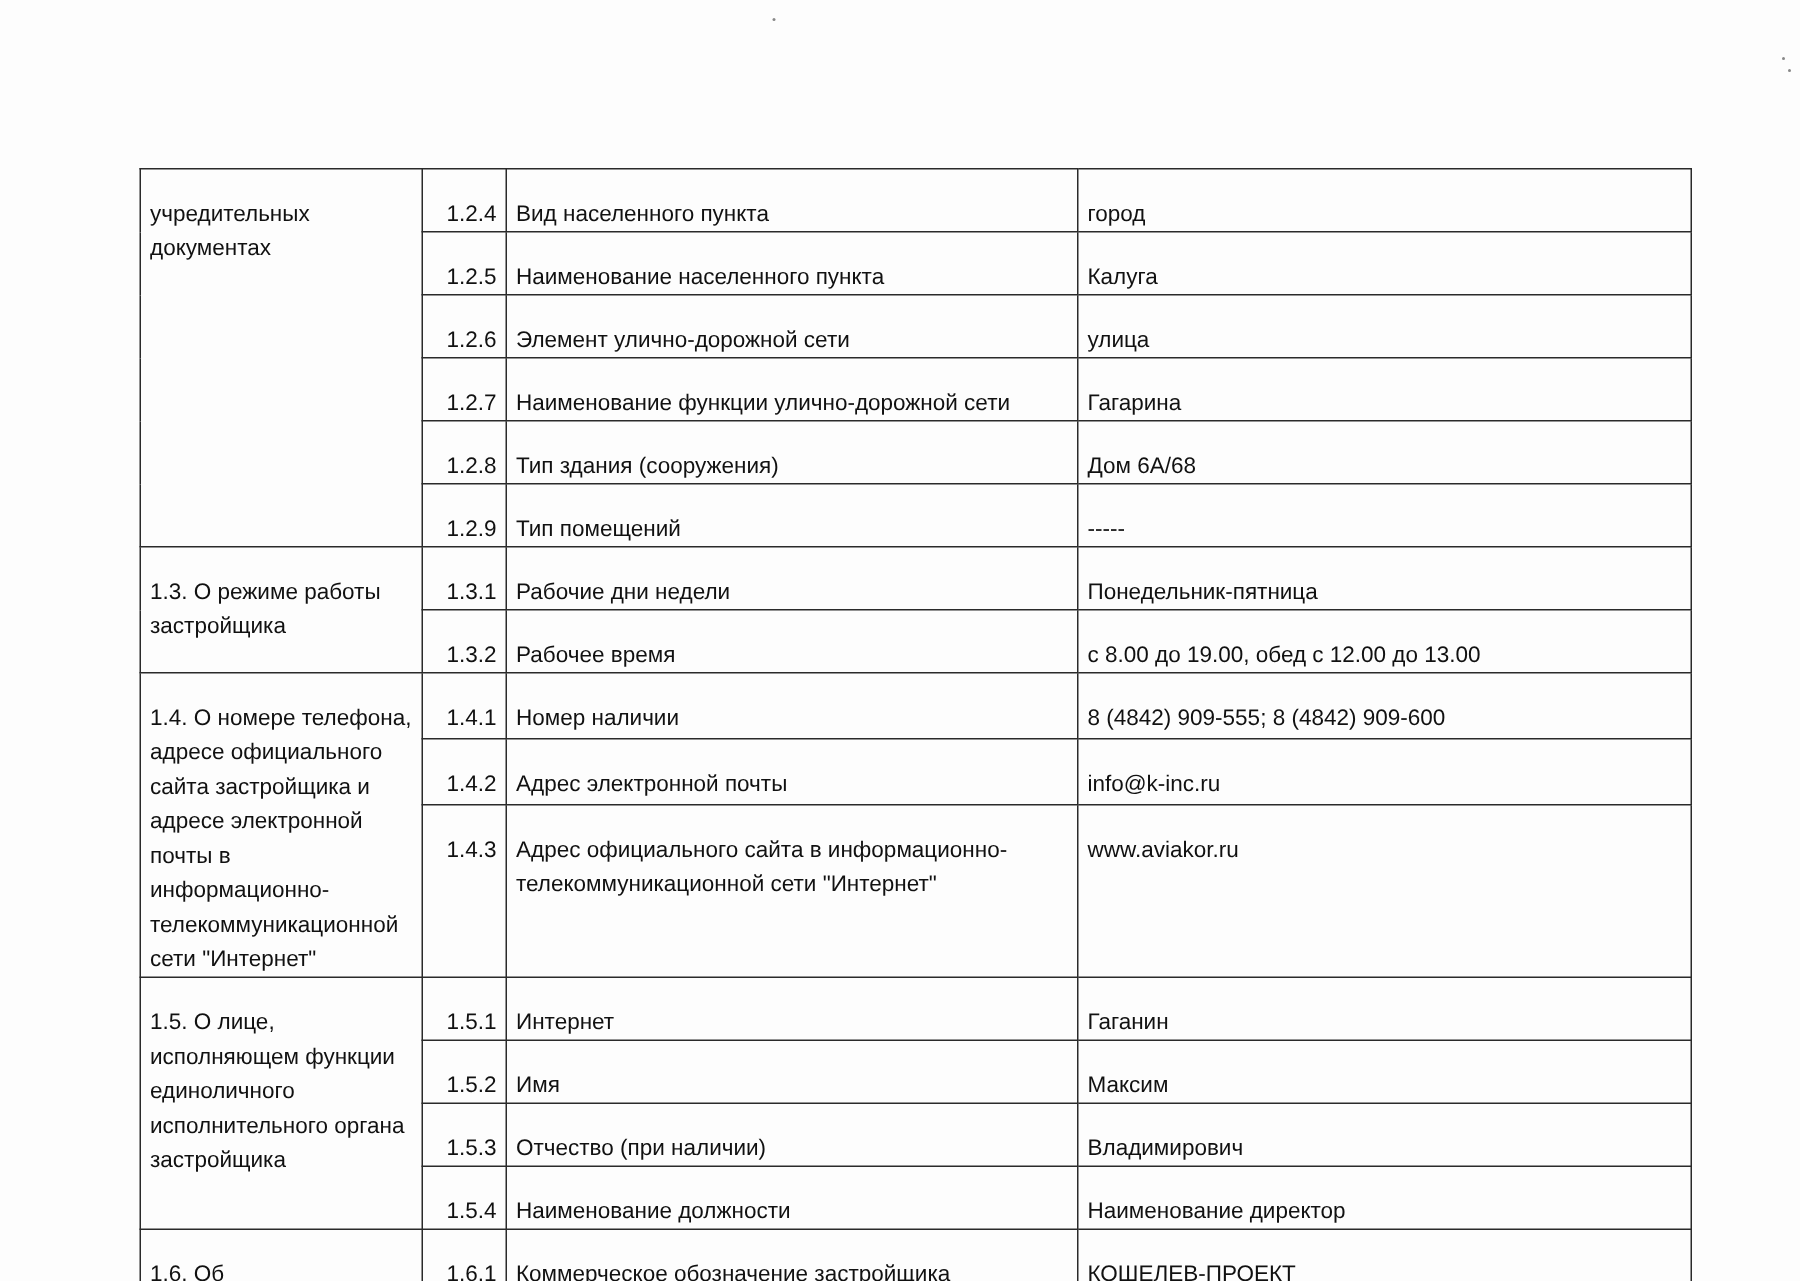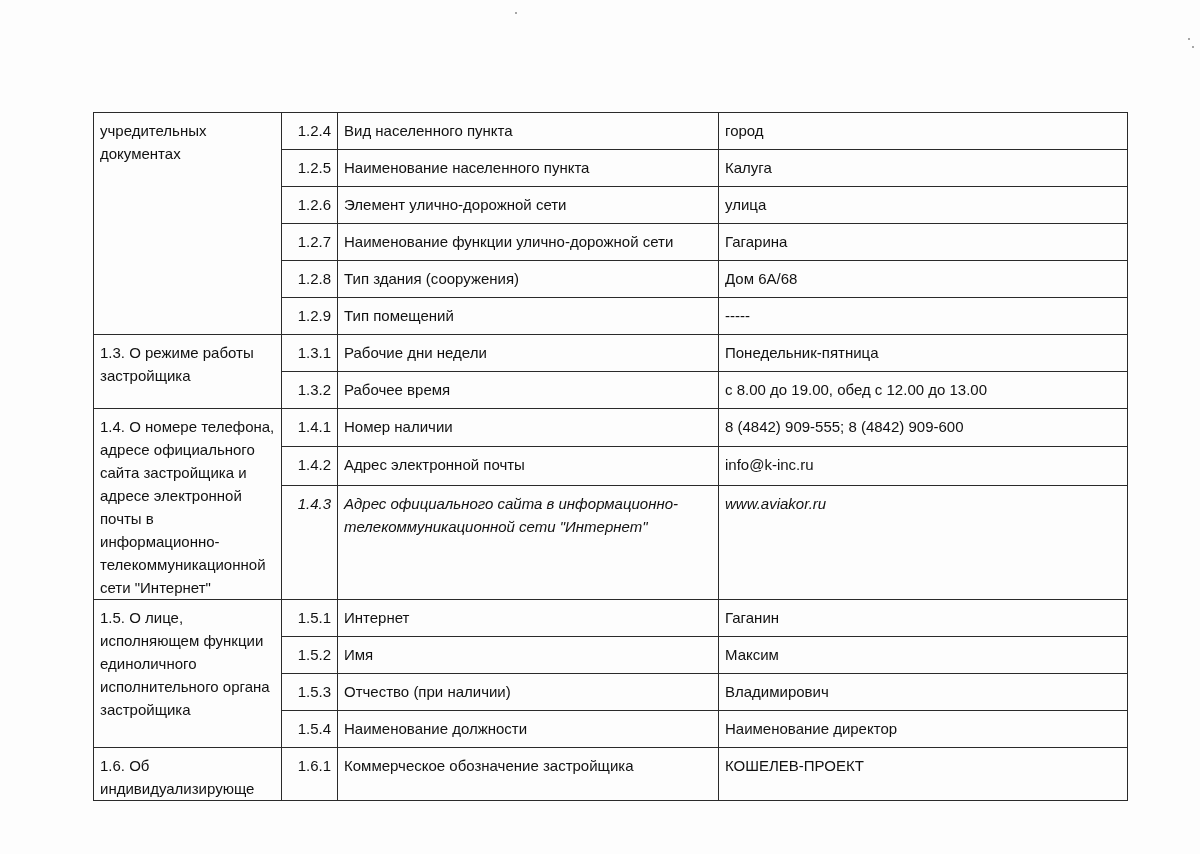--- a/index.html
+++ b/index.html
@@ -2,24 +2,24 @@
 <html><head>
 <meta charset="utf-8">
 <style>
   html, body { margin: 0; padding: 0; background: #ffffff; }
   body { width: 1200px; height: 854px; position: relative; overflow: hidden;
          font-family: "Liberation Sans", sans-serif; color: #111; }
   .page { position: absolute; left: 0; top: 0; width: 1200px; height: 854px; background: #fdfdfd; }
   table.doc { position: absolute; left: 93px; top: 112px; width: 1034px;
               border-collapse: collapse; table-layout: fixed; font-size: 15px; }
   table.doc td { border: 1.5px solid #2a2a2a; vertical-align: top;
-                 padding: 6px 6px 0 6px; line-height: 23px; }
+                 padding: 18px 6px 0 6px; line-height: 23px; }
   col.c1 { width: 188px; } col.c2 { width: 56px; } col.c3 { width: 381px; } col.c4 { width: 409px; }
   tr.r { height: 37px; }
-  tr.tall { height: 110px; font-style: italic; }
+  tr.tall { height: 110px; }
   tr.last { height: 48px; margin-top: 20px; }
   td.num { padding-left: 5px; text-align: right; }
   .speck { position: absolute; width: 2px; height: 2px; background: #888; border-radius: 1px; }
 </style>
 </head>
 <body>
 
 <div class="page">
   <span class="speck" style="left:1188px;top:38px"></span>
   <span class="speck" style="left:1192px;top:46px"></span>

